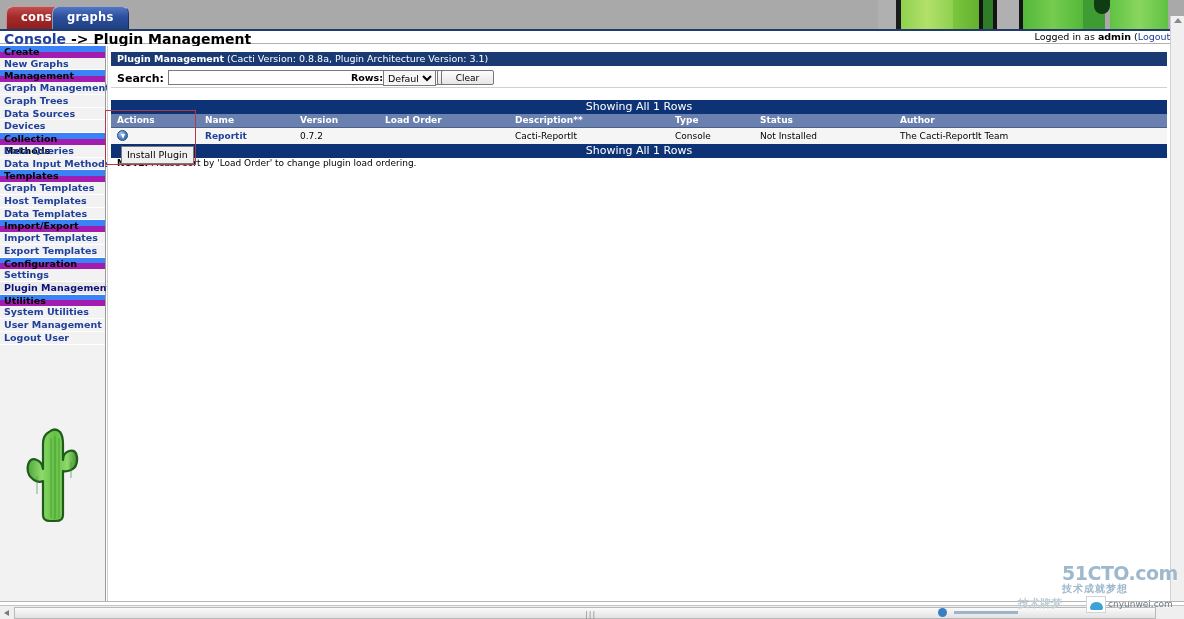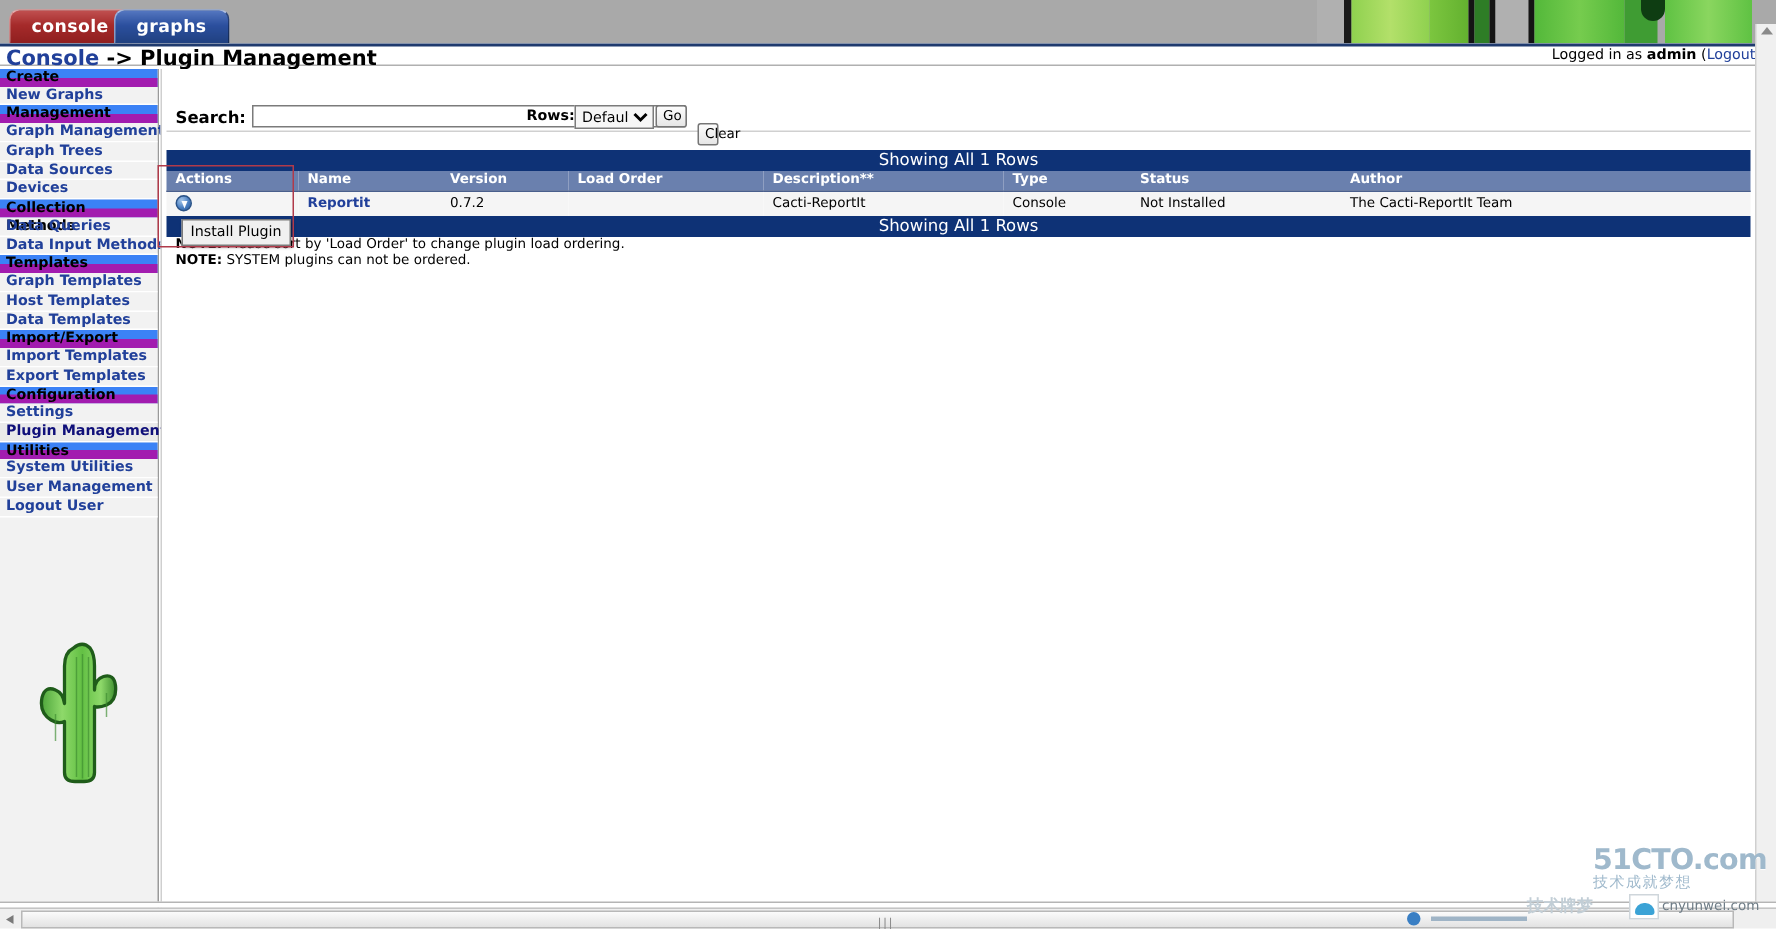--- a/index.html
+++ b/index.html
@@ -40,21 +40,21 @@
     border-top: 1px solid rgba(255,255,255,.55);
     border-left: 1px solid rgba(255,255,255,.45);
     border-right: 1px solid rgba(0,0,0,.35);
     letter-spacing: .3px;
   }
   #tab-console {
     left: 6px;
     background: linear-gradient(to bottom,#c05050 0%,#a52a2a 45%,#8f1f1f 100%);
   }
   #tab-graphs {
-    left: 76px;
+    left: 52px;
     background: linear-gradient(to bottom,#5577c0 0%,#2b4f9e 45%,#20407f 100%);
   }
 
   
   #loginbar {
     position: absolute; left: 0; top: 29px;
     width: 1184px; height: 15px;
     background: #ffffff;
     border-top: 2px solid #1f3a6e;
     border-bottom: 1px solid #b0b0b0;
@@ -167,21 +167,21 @@
     font-size: 9px;
     border: 1px solid #767676;
     border-radius: 2px;
     background: linear-gradient(to bottom,#fdfdfd,#e6e6e6);
     font-family: "DejaVu Sans", "Liberation Sans", sans-serif;
     padding: 0 4px;
     line-height: 12px;
     color: #000;
   }
   #btn-go { left: 326px; width: 21px; }
-  #btn-clear { left: 354px; width: 14px; margin-top: 12px; }
+  #btn-clear { left: 330px; width: 53px; }
 
   
   #table-wrap {
     position: absolute; left: 3px; top: 54px;
     width: 1056px;
   }
   .showing-bar {
     height: 14px; line-height: 14px;
     background: #0e3276;
     color: #ffffff;
@@ -322,21 +322,21 @@
   }
   #wm-51cto .wm-main {
     font-family: "DejaVu Sans", "Liberation Sans", sans-serif;
     font-size: 19px; font-weight: bold;
     color: #9fb9cc;
     letter-spacing: -.5px;
     line-height: 19px;
     text-shadow: 0 1px 0 rgba(255,255,255,.8);
   }
   #wm-51cto .wm-sub {
-    font-size: 10px; font-weight: normal;
+    font-size: 10px; font-weight: bold;
     color: #9fb9cc; letter-spacing: 1px;
     line-height: 12px;
   }
   #wm-cnyunwei {
     position: absolute; left: 1086px; top: 596px;
     z-index: 60;
     font-size: 9px;
     color: #6e7c86;
   }
   #wm-cnyunwei .cy-badge {
@@ -456,20 +456,23 @@
       <line x1="29" y1="12" x2="29" y2="95"></line>
       <line x1="33" y1="14" x2="33" y2="94"></line>
       <line x1="11" y1="52" x2="11" y2="70"></line>
       <line x1="45" y1="38" x2="45" y2="54"></line>
     </g>
   </svg>
 </div>
 
 <div id="main">
 
+  <div id="page-title-bar">
+    <span class="t-strong">Plugin Management</span><span class="t-norm"> (Cacti Version: 0.8.8a, Plugin Architecture Version: 3.1)</span>
+  </div>
 
   <div id="search-row">
     <span class="search-label">Search:</span>
     <input id="search-input" type="text" value="" style="">
     <span class="rows-label">Rows:</span>
     <select id="rows-select"><option>Default</option><option>25</option><option>50</option><option>100</option><option>250</option><option>500</option></select>
     <button class="form-btn" id="btn-go">Go</button>
     <button class="form-btn" id="btn-clear">Clear</button>
   </div>
 
@@ -511,23 +514,20 @@
             <td>The Cacti-ReportIt Team</td>
           </tr>
         </tbody>
     </table>
 
     <div class="showing-bar">Showing All 1 Rows</div>
 
     <div class="note-line">
       <b>NOTE:</b><span> Please sort by 'Load Order' to change plugin load ordering.</span>
     </div>
-    <div class="note-line">
-      <b>NOTE:</b><span> SYSTEM plugins can not be ordered.</span>
-    </div>
   </div>
 
   <div id="tooltip" style="left: 13px; top: 100.25px;">Install Plugin</div>
 </div>
 
 <div id="annotation-rect"></div>
 
 <div id="vscroll">
   <div class="arrow-up"></div>
 </div>

